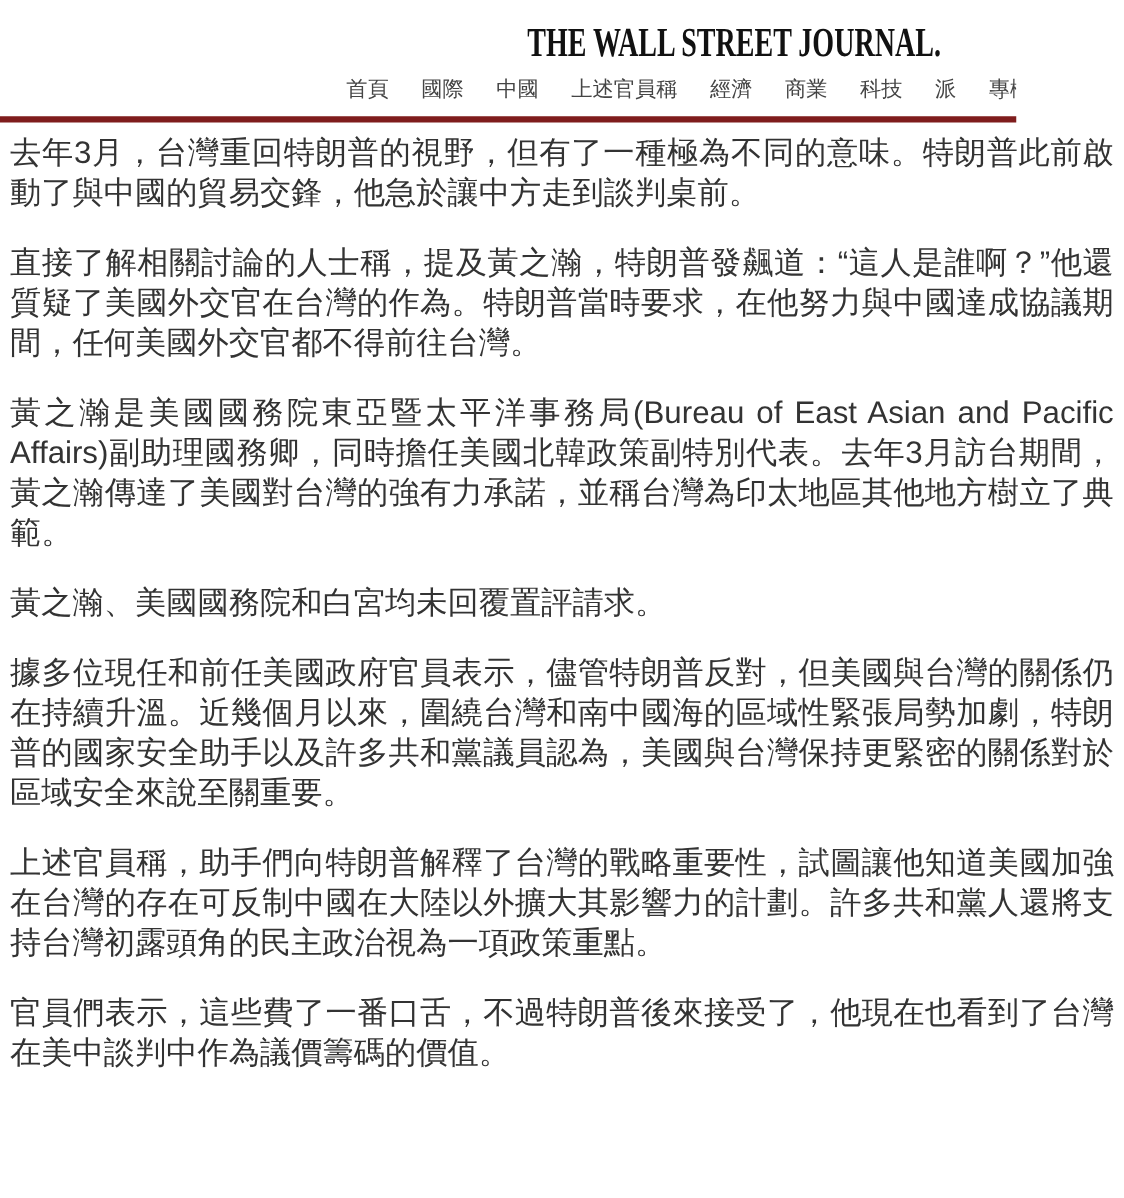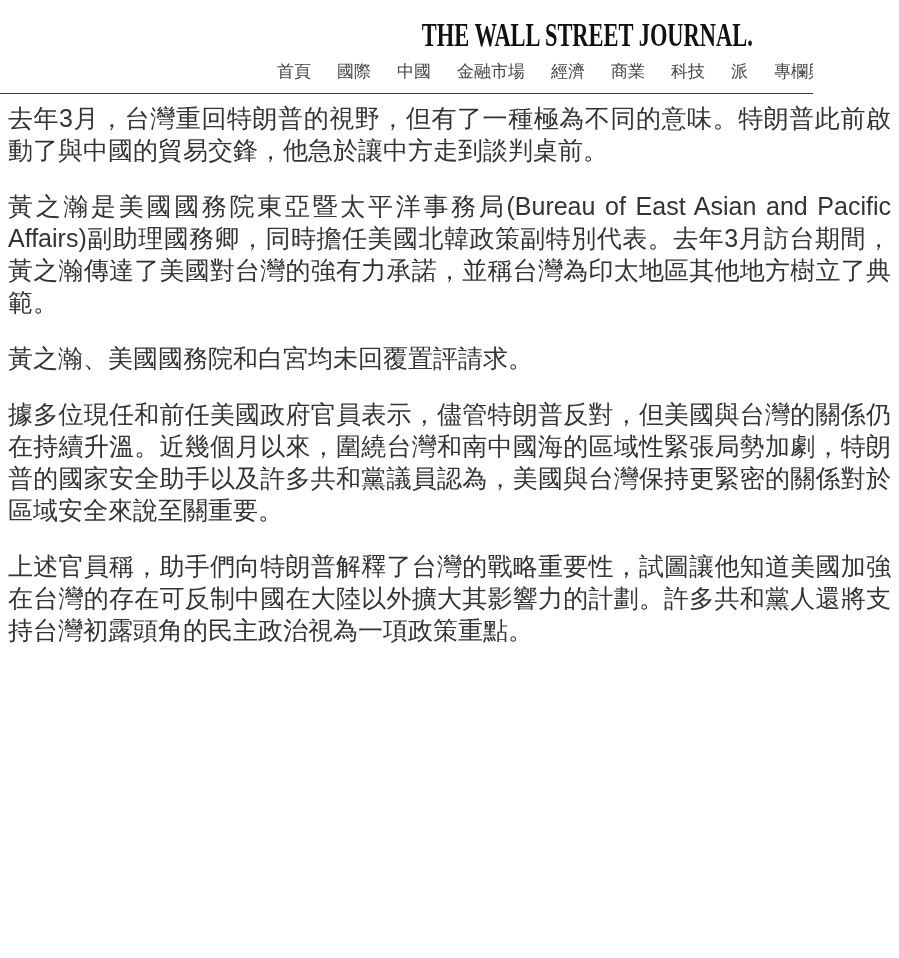--- a/index.html
+++ b/index.html
@@ -30,21 +30,21 @@
     color: #111111;
     letter-spacing: 0px;
     transform: translateX(138px) scaleX(0.68);
     transform-origin: center;
     cursor: pointer;
   }
   
   .navbar-wrap {
     width: 813px;
     overflow: hidden;
-    border-bottom: 1px solid #7f1d1d;
+    border-bottom: 5px solid #7f1d1d;
   }
   .navbar {
     display: flex;
     gap: 26px;
     padding: 6px 0 10px 277px;
     white-space: nowrap;
     align-items: baseline;
   }
   .navbar .nav-item {
     font-size: 17px;
@@ -70,29 +70,31 @@
 
 <header class="masthead">
   <span class="masthead-title">THE WALL STREET JOURNAL.</span>
 </header>
 
 <div class="navbar-wrap">
   <nav class="navbar">
     <span class="nav-item">首頁</span>
     <span class="nav-item">國際</span>
     <span class="nav-item">中國</span>
-    <span class="nav-item">金融市場</span>
+    <span class="nav-item">上述官員稱</span>
     <span class="nav-item">經濟</span>
     <span class="nav-item">商業</span>
     <span class="nav-item">科技</span>
     <span class="nav-item">派</span>
     <span class="nav-item">專欄與觀點</span>
     <span class="nav-item">視</span>
   </nav>
 </div>
 
 <main class="article">
   <p>去年3月，台灣重回特朗普的視野，但有了一種極為不同的意味。特朗普此前啟動了與中國的貿易交鋒，他急於讓中方走到談判桌前。</p>
+  <p>直接了解相關討論的人士稱，提及黃之瀚，特朗普發飆道：“這人是誰啊？”他還質疑了美國外交官在台灣的作為。特朗普當時要求，在他努力與中國達成協議期間，任何美國外交官都不得前往台灣。</p>
   <p>黃之瀚是美國國務院東亞暨太平洋事務局(Bureau of East Asian and Pacific Affairs)副助理國務卿，同時擔任美國北韓政策副特別代表。去年3月訪台期間，黃之瀚傳達了美國對台灣的強有力承諾，並稱台灣為印太地區其他地方樹立了典範。</p>
   <p>黃之瀚、美國國務院和白宮均未回覆置評請求。</p>
   <p>據多位現任和前任美國政府官員表示，儘管特朗普反對，但美國與台灣的關係仍在持續升溫。近幾個月以來，圍繞台灣和南中國海的區域性緊張局勢加劇，特朗普的國家安全助手以及許多共和黨議員認為，美國與台灣保持更緊密的關係對於區域安全來說至關重要。</p>
   <p>上述官員稱，助手們向特朗普解釋了台灣的戰略重要性，試圖讓他知道美國加強在台灣的存在可反制中國在大陸以外擴大其影響力的計劃。許多共和黨人還將支持台灣初露頭角的民主政治視為一項政策重點。</p>
+  <p>官員們表示，這些費了一番口舌，不過特朗普後來接受了，他現在也看到了台灣在美中談判中作為議價籌碼的價值。</p>
 </main>
 
 </body></html>

